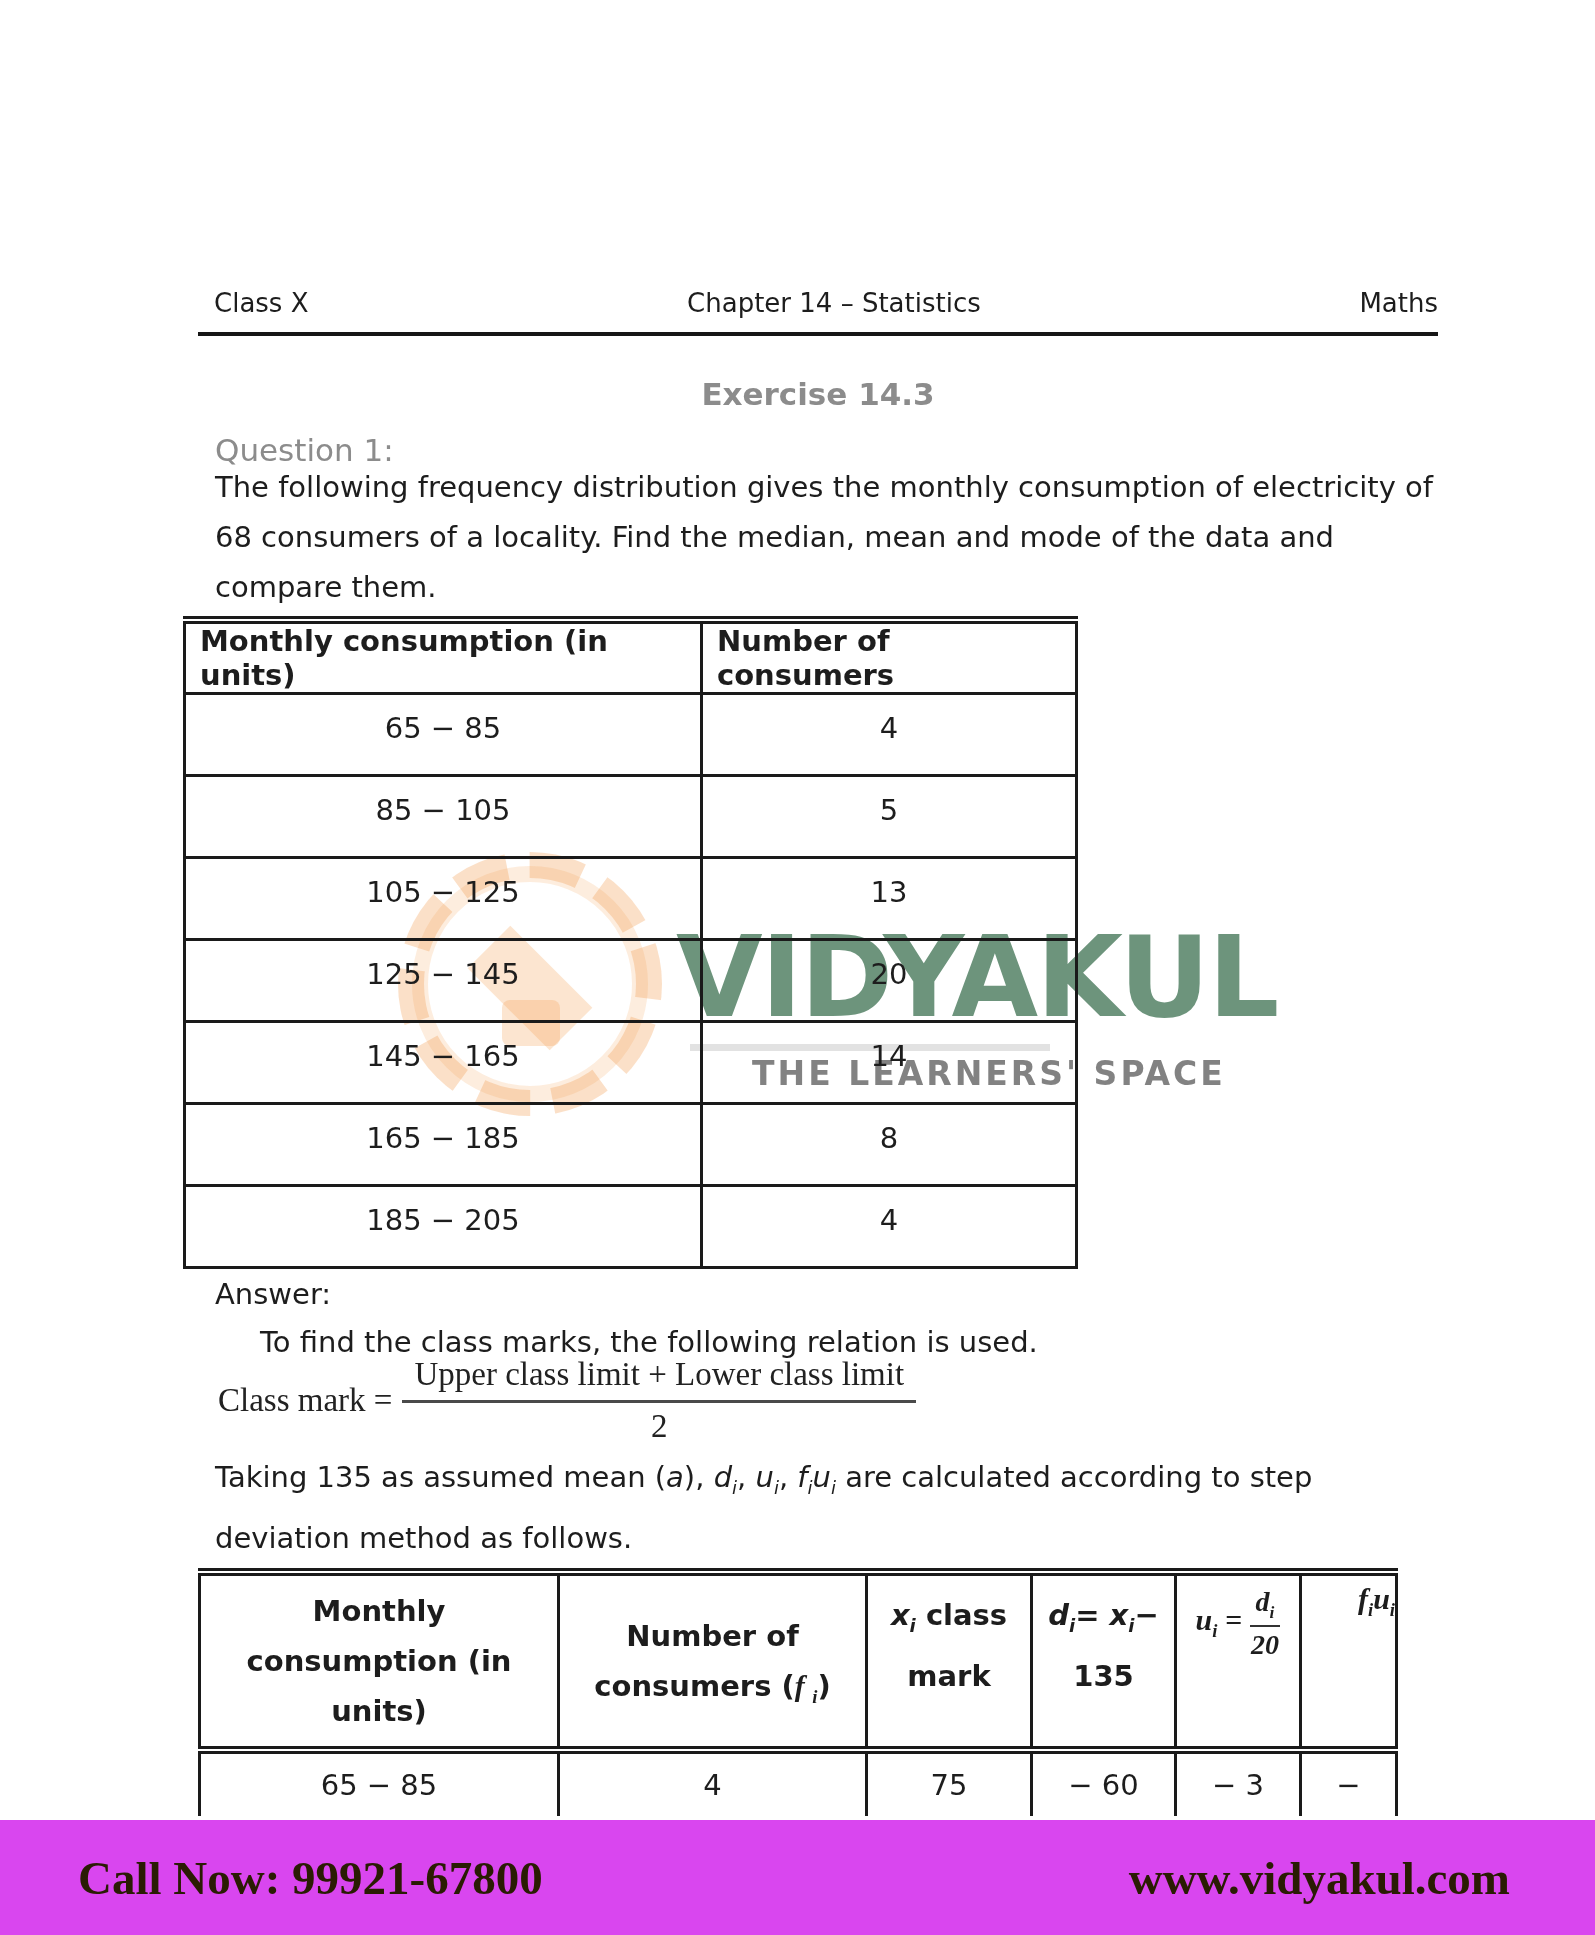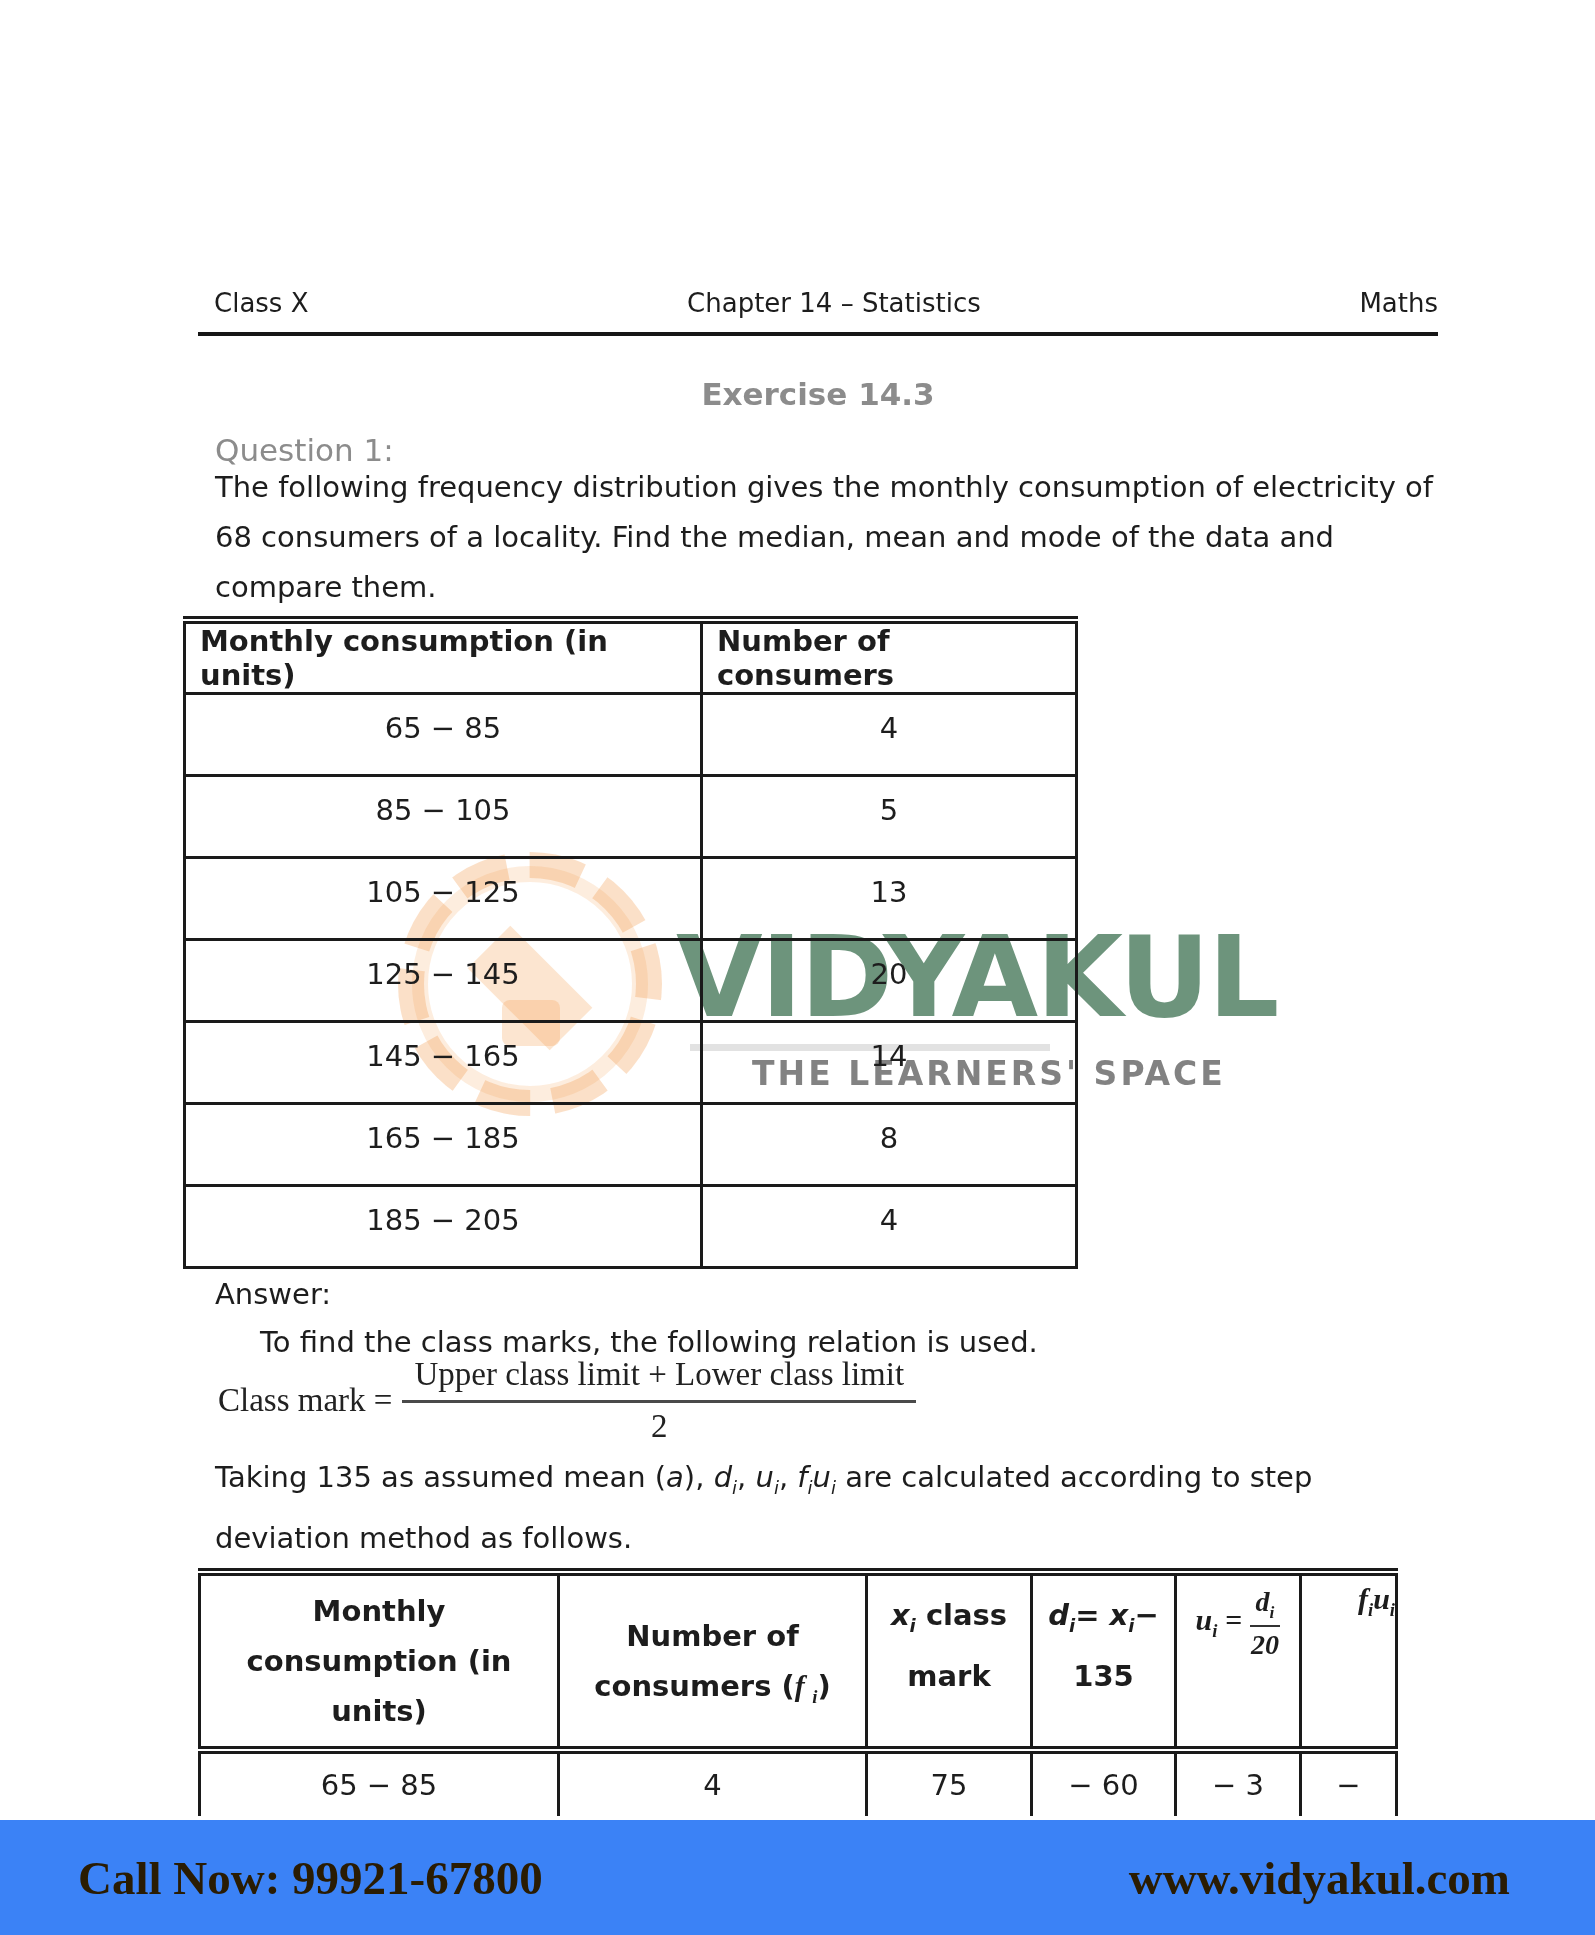--- a/index.html
+++ b/index.html
@@ -66,21 +66,21 @@
   .wm { pointer-events:none; }
   #wm-ring { left:398px; top:852px; width:264px; height:264px; border-radius:50%; border:26px dashed rgba(242,153,74,0.30); }
   #wm-ring2 { left:412px; top:866px; width:236px; height:236px; border-radius:50%; border:16px solid rgba(242,153,74,0.18); }
   #wm-cap { left:472px; top:930px; width:116px; height:116px; background:rgba(242,153,74,0.26); transform:rotate(45deg) scaleY(0.52); }
   #wm-cap-base { left:502px; top:1000px; width:58px; height:46px; border-radius:8px; background:rgba(242,153,74,0.26); }
   #wm-brand { left:676px; top:912px; font-size:112px; font-weight:bold; letter-spacing:-2px; color:#14532d; opacity:0.62; }
   #wm-underline { left:690px; top:1044px; width:360px; height:7px; background:#cfcfcf; opacity:0.6; }
   #wm-tagline { left:752px; top:1054px; font-size:33px; font-weight:bold; letter-spacing:3px; color:#404040; opacity:0.65; }
 
   
-  #footer { left:0; top:1820px; width:1595px; height:115px; background:#3b82f6; display:flex; justify-content:space-between; align-items:center; padding:0 85px 0 78px; font-family:"Liberation Serif", serif; font-weight:bold; font-size:47px; color:#2a1c03; z-index:5; }
+  #footer { left:0; top:1820px; width:1595px; height:115px; background:#d946ef; display:flex; justify-content:space-between; align-items:center; padding:0 85px 0 78px; font-family:"Liberation Serif", serif; font-weight:bold; font-size:47px; color:#2a1c03; z-index:5; }
 
   .z1 { z-index:1; }
 </style>
 </head>
 <body>
 
 <div id="page">
 
   <div class="abs wm" id="wm-ring"></div>
   <div class="abs wm" id="wm-ring2"></div>

